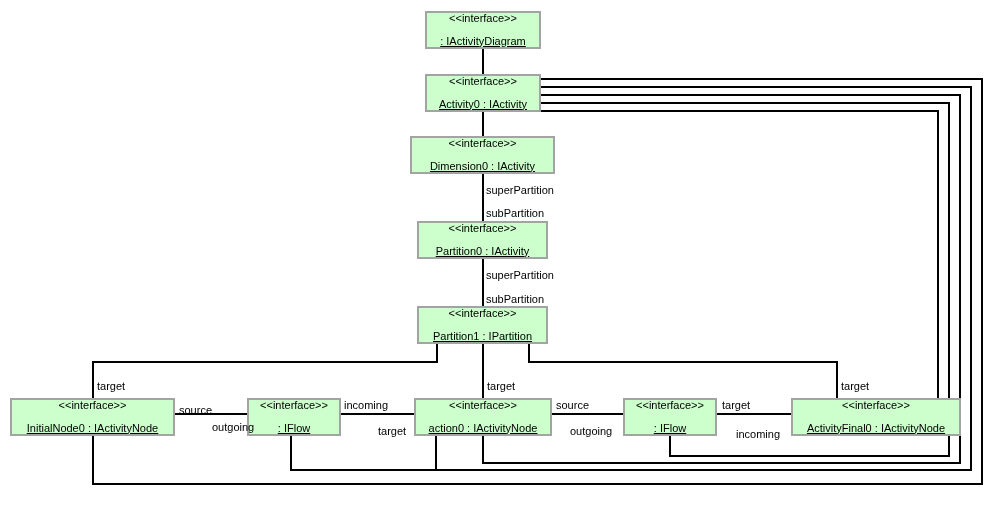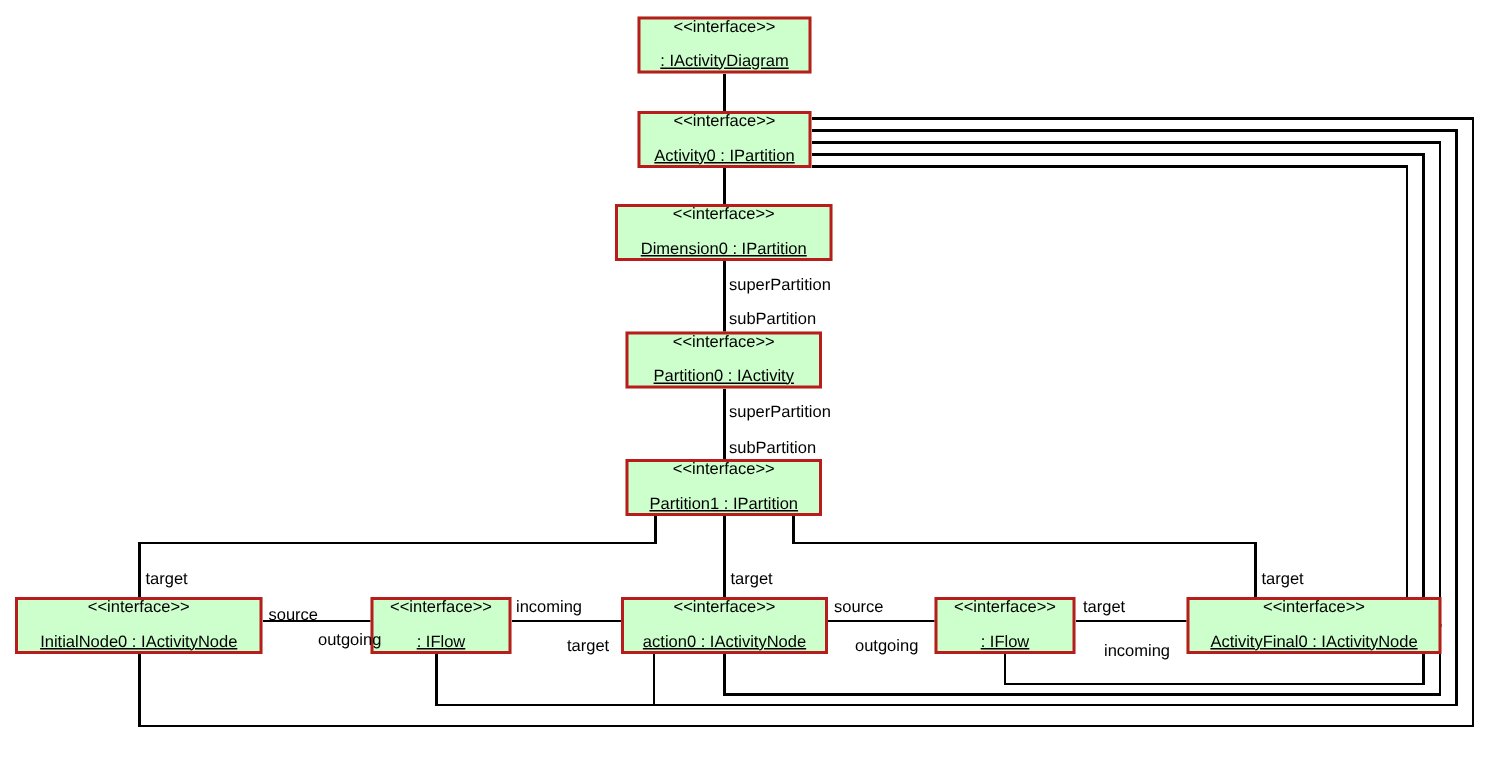--- a/index.html
+++ b/index.html
@@ -21,21 +21,21 @@
     position: absolute;
     left: 0;
     top: 0;
     width: 1001px;
     height: 512px;
   }
   .uml-node {
     position: absolute;
     box-sizing: border-box;
     background: #ccffcc;
-    border: 2px solid #b91c1c;
+    border: 2px solid #a3a3a3;
     display: flex;
     flex-direction: column;
     align-items: center;
     justify-content: center;
     line-height: 1.08;
     z-index: 5;
   }
   .uml-stereotype {
     font-size: 11px;
     color: #000000;
@@ -90,26 +90,26 @@
     </g>
   </svg>
 
   <div class="uml-node" style="left:425px; top:11px; width:116px; height:38px;">
     <div class="uml-stereotype">&lt;&lt;interface&gt;&gt;</div>
     <div class="uml-name">: IActivityDiagram</div>
   </div>
 
   <div class="uml-node" style="left:425px; top:74px; width:116px; height:38px;">
     <div class="uml-stereotype">&lt;&lt;interface&gt;&gt;</div>
-    <div class="uml-name">Activity0 : IPartition</div>
+    <div class="uml-name">Activity0 : IActivity</div>
   </div>
 
   <div class="uml-node" style="left:410px; top:136px; width:145px; height:38px;">
     <div class="uml-stereotype">&lt;&lt;interface&gt;&gt;</div>
-    <div class="uml-name">Dimension0 : IPartition</div>
+    <div class="uml-name">Dimension0 : IActivity</div>
   </div>
 
   <div class="uml-node" style="left:417px; top:221px; width:131px; height:38px;">
     <div class="uml-stereotype">&lt;&lt;interface&gt;&gt;</div>
     <div class="uml-name">Partition0 : IActivity</div>
   </div>
 
   <div class="uml-node" style="left:417px; top:306px; width:131px; height:38px;">
     <div class="uml-stereotype">&lt;&lt;interface&gt;&gt;</div>
     <div class="uml-name">Partition1 : IPartition</div>

